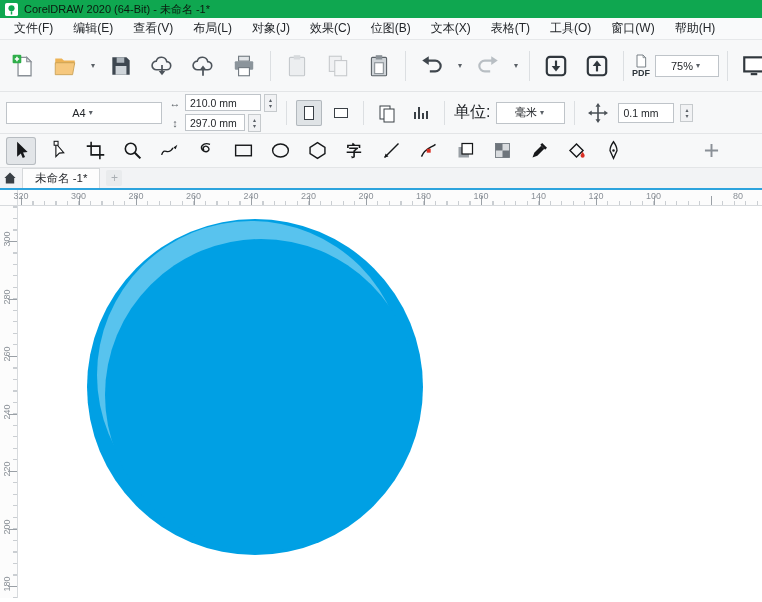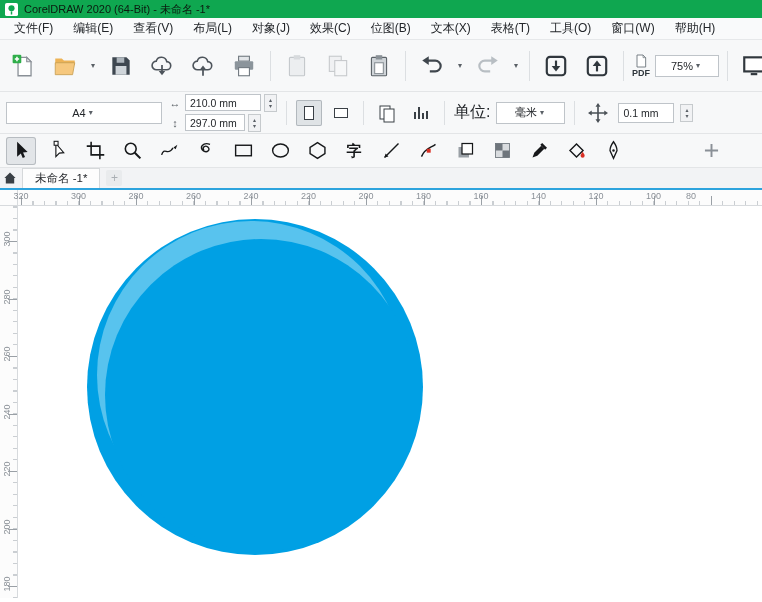--- a/index.html
+++ b/index.html
@@ -421,21 +421,21 @@
         <span class="rlabel" style="left: 118px;">280</span>
         <span class="rlabel" style="left: 175.5px;">260</span>
         <span class="rlabel" style="left: 233px;">240</span>
         <span class="rlabel" style="left: 290.5px;">220</span>
         <span class="rlabel" style="left: 348px;">200</span>
         <span class="rlabel" style="left: 405.5px;">180</span>
         <span class="rlabel" style="left: 463px;">160</span>
         <span class="rlabel" style="left: 520.5px;">140</span>
         <span class="rlabel" style="left: 578px;">120</span>
         <span class="rlabel" style="left: 635.5px;">100</span>
-        <span class="rlabel" style="left: 673px;">80</span>
+        <span class="rlabel" style="left: 720px;">80</span>
       </div>
   </div>
 
   <div class="workspace">
     <div class="vruler">
         <span class="vlabel" style="top: 28px;">300</span>
         <span class="vlabel" style="top: 85.5px;">280</span>
         <span class="vlabel" style="top: 143px;">260</span>
         <span class="vlabel" style="top: 200.5px;">240</span>
         <span class="vlabel" style="top: 258px;">220</span>

